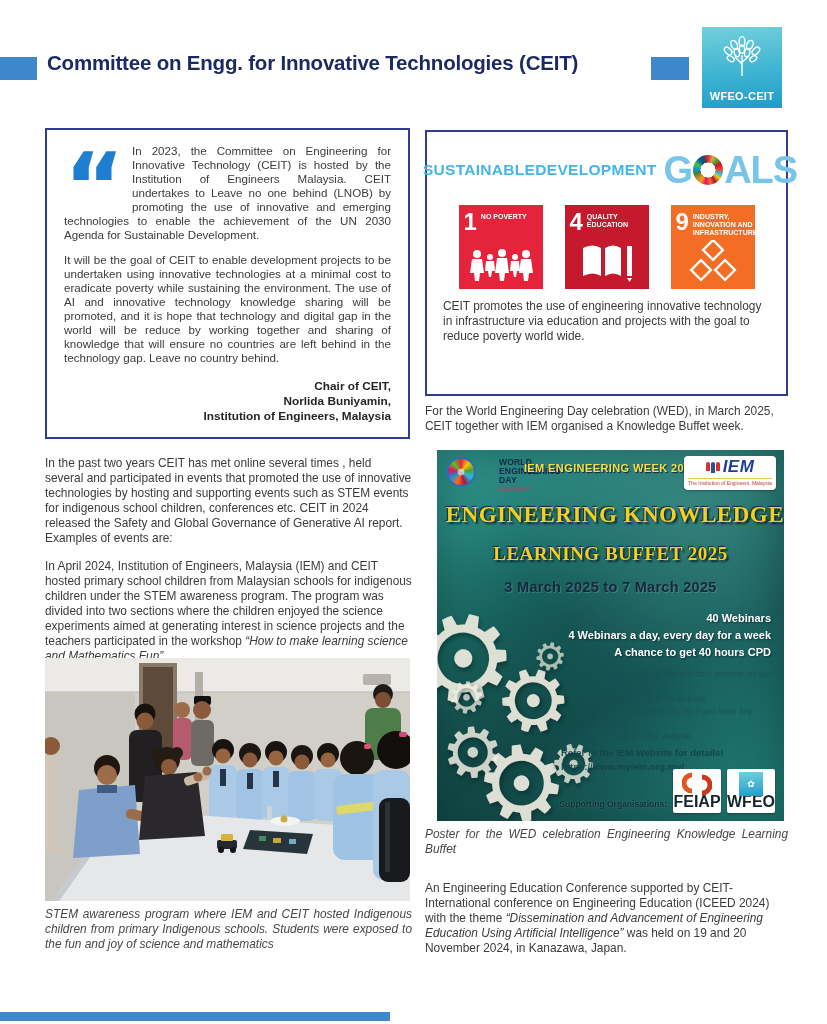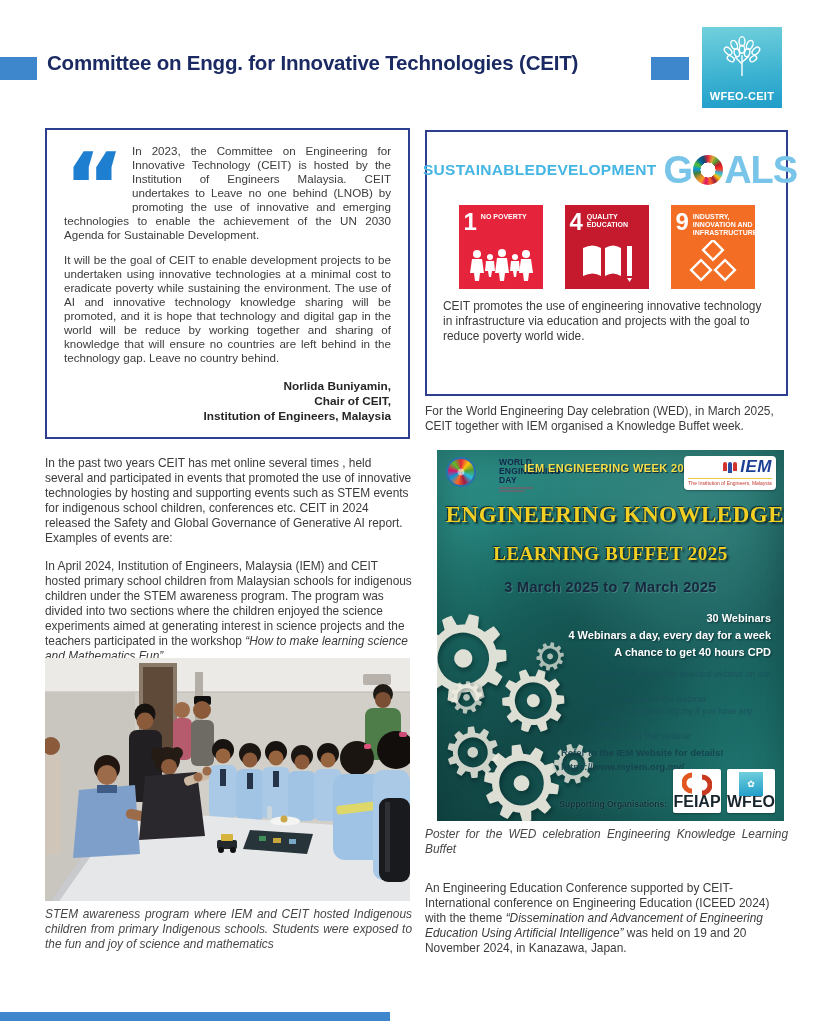--- a/index.html
+++ b/index.html
@@ -111,21 +111,21 @@
     border:2px solid #2a6fae; }
   .wed-words { display:flex; flex-direction:column; line-height:1.05; padding-top:1px; }
   .wed-words b { font-size:8.5px; color:#13284a; letter-spacing:0.2px; }
   .wed-sub { margin-top:2px; }
   .wed-sub i { display:block; height:2px; background:#5d6b70; margin-bottom:1px; width:34px; }
   .week-banner { position:absolute; left:0; right:0; top:12px; text-align:center;
     font-size:11px; font-weight:bold; color:#f3e04a; letter-spacing:0.4px;
     text-shadow:1px 1px 1px #123; }
   .iem-logo { position:absolute; right:8px; top:6px; width:92px; height:34px; background:#ffffff;
     border-radius:4px; padding:1px 4px; text-align:center; box-shadow:0 1px 2px rgba(0,0,0,0.3); }
-  .iem-logo .iem-row { display:flex; align-items:center; justify-content:flex-end; gap:3px; }
+  .iem-logo .iem-row { display:flex; align-items:center; justify-content:center; gap:3px; }
   .iem-figures { display:flex; gap:1px; }
   .iem-figures i { width:4px; height:9px; background:#d0342c; border-radius:2px 2px 0 0; }
   .iem-figures i:nth-child(2){ background:#2a4fa0; height:11px; }
   .iem-logo .iem-word { font-size:17px; font-weight:bold; font-style:italic; color:#1d3f94; letter-spacing:0.5px; }
   .iem-logo .iem-sub { font-size:5px; color:#c43a2f; border-top:1px solid #e9c93f; margin-top:1px; padding-top:1px; }
   .poster-title1 { position:absolute; left:0; right:0; top:52px; text-align:right;
     font-family:"Liberation Serif", serif; font-weight:bold; font-size:23px; color:#f2d023;
     letter-spacing:0.5px; text-shadow:2px 2px 2px #0e2b33, -1px -1px 1px #0e2b33; }
   .poster-title2 { position:absolute; left:0; right:0; top:93px; text-align:center;
     font-family:"Liberation Serif", serif; font-weight:bold; font-size:19px; color:#f2d023;
@@ -181,22 +181,22 @@
       <ellipse cx="30" cy="21" rx="3" ry="4.6"></ellipse>
     </g>
   </svg>
   <span class="logo-label">WFEO-CEIT</span>
 </div>
 
 <div class="quote-box">
   <p><span class="quote-mark">“</span><span>In 2023, the Committee on Engineering for Innovative Technology (CEIT) is hosted by the Institution of Engineers Malaysia.  CEIT undertakes to Leave no one behind (LNOB) by promoting the use of innovative and emerging technologies to enable the achievement of the UN 2030 Agenda for Sustainable Development.</span></p>
   <p>It will be the goal of CEIT to enable development projects to be undertaken using innovative technologies at a minimal cost to eradicate poverty while sustaining the environment. The use of AI and innovative technology knowledge sharing will be promoted, and it is hope that technology and digital gap in the world will be reduce by working together and sharing of knowledge that will ensure no countries are left behind in the technology gap. Leave no country behind.</p>
   <div class="signature">
+    <div>Chair of CEIT,</div>
     <div>Norlida Buniyamin,</div>
-    <div>Chair of CEIT,</div>
     <div>Institution of Engineers, Malaysia</div>
   </div>
 </div>
 
 <div class="left-text">
   <p>In the past two years CEIT has met online several times , held several and participated in events that promoted the use of innovative technologies by hosting and supporting events such as STEM events for indigenous school children, conferences etc. CEIT in 2024 released the Safety and Global Governance of Generative AI report. Examples of events are:</p>
   <p><span>In April 2024, Institution of Engineers, Malaysia (IEM) and CEIT hosted primary school children from Malaysian schools for indigenous children under the STEM awareness program.  The program was divided into two sections where the children enjoyed the science experiments aimed at generating interest in science projects and the teachers participated in the workshop </span><span class="it">“How to make learning science and Mathematics Fun”.</span></p>
 </div>
 
 <div class="stem-photo">
@@ -406,21 +406,21 @@
       <span class="iem-word">IEM</span>
     </div>
     <div class="iem-sub">The Institution of Engineers, Malaysia</div>
   </div>
 
   <div class="poster-title1">ENGINEERING KNOWLEDGE</div>
   <div class="poster-title2">LEARNING BUFFET 2025</div>
   <div class="poster-dates">3 March 2025 to  7 March 2025</div>
 
   <div class="poster-highlights">
-    <div>30 Webinars</div>
+    <div>40 Webinars</div>
     <div>4 Webinars a day, every day for a week</div>
     <div>A chance to get 40 hours CPD</div>
   </div>
 
   <ul class="poster-bullets">
     <li>Register to attend the selected webinar on our website</li>
     <li>Log in and watch the webinar</li>
     <li>Email to sec@iem.org.my if you have any question</li>
     <li>Get CPD for that webinar</li>
   </ul>

